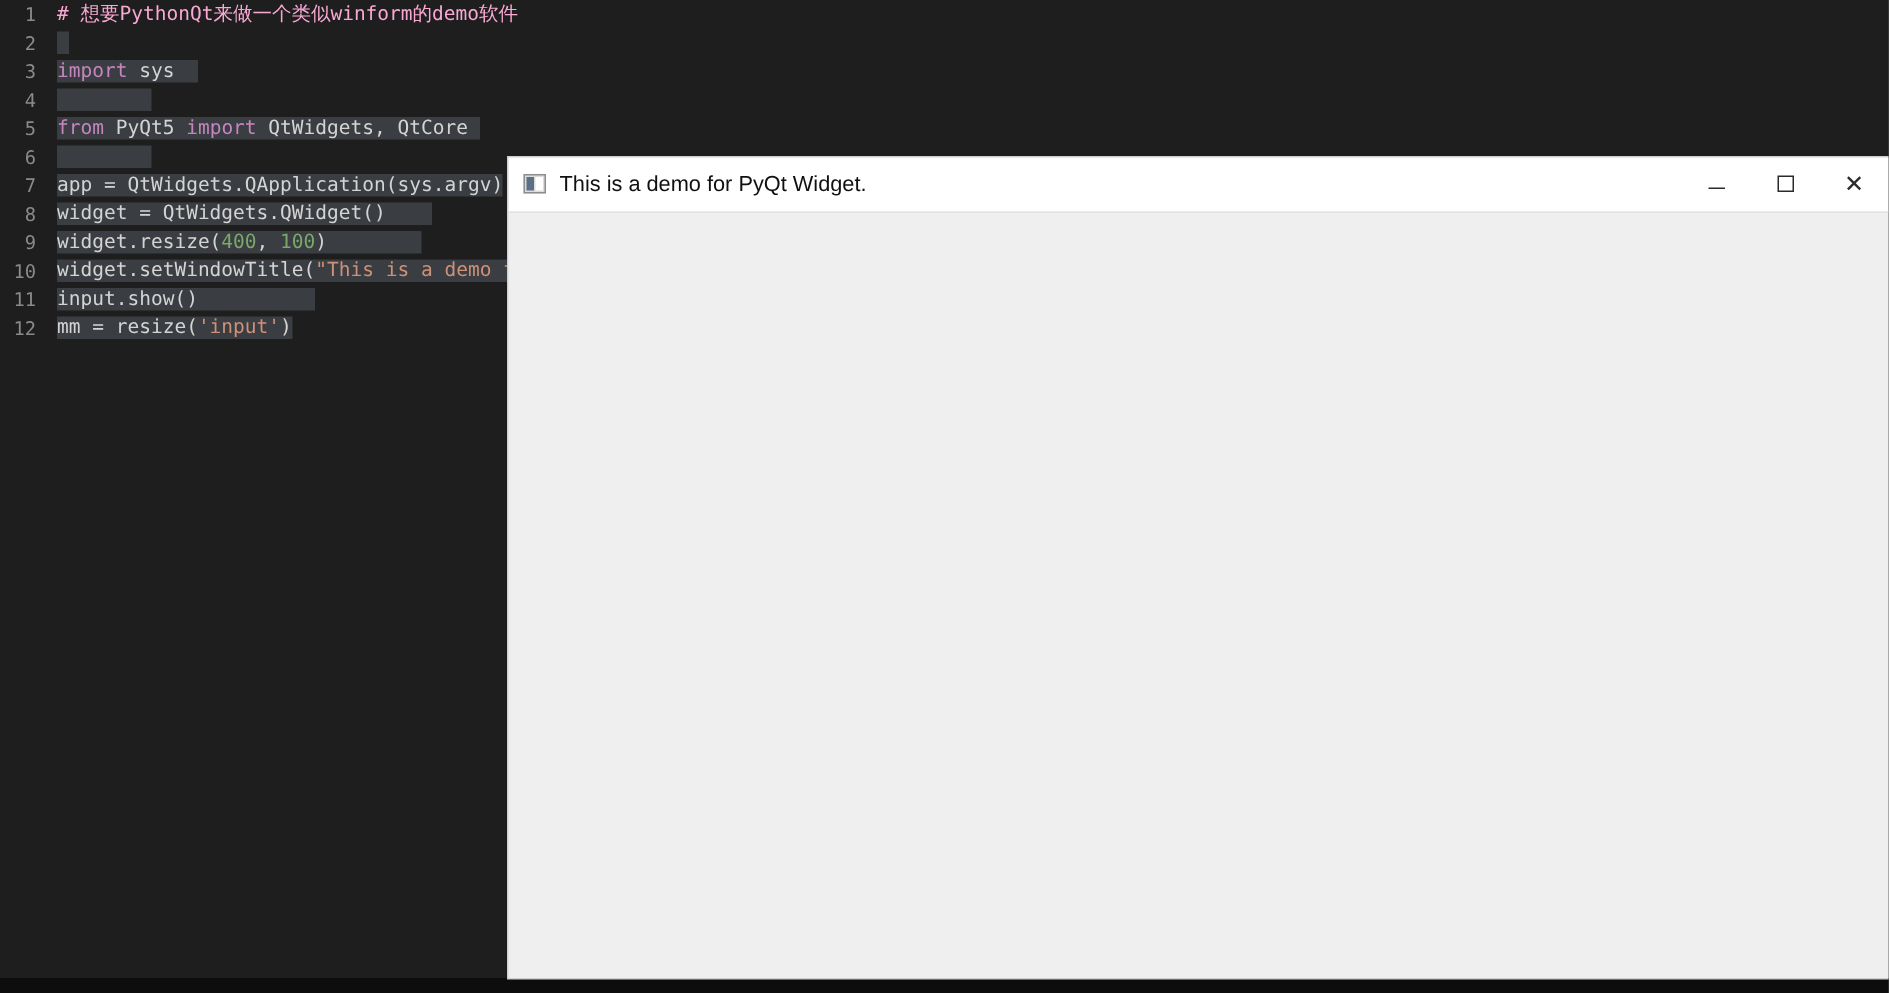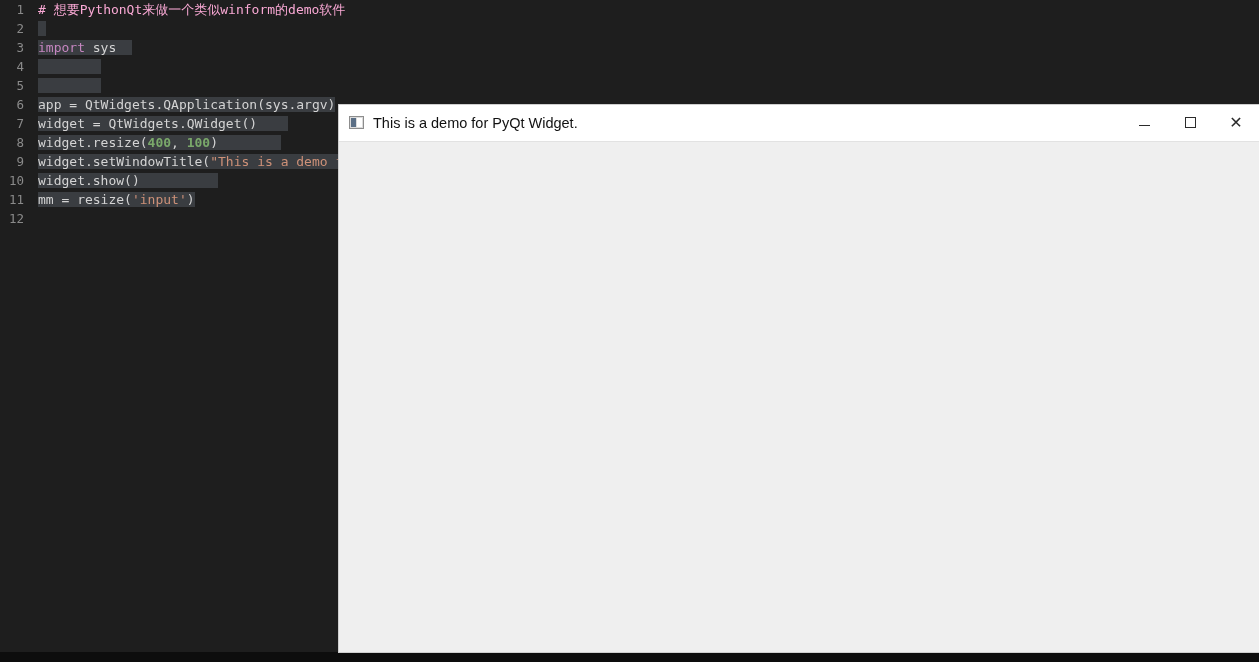--- a/index.html
+++ b/index.html
@@ -64,21 +64,21 @@
   }
   
   #lines .cl .sel {
     background: #3a3d41;
     margin-top: 48px;
   }
   
   .t-com  { color: #f9a8d4; }
   .t-kw   { color: #c586c0; }
   .t-id   { color: #d4d4d4; }
-  .t-num  { color: #7aa86a; font-weight: bold; }
+  .t-num  { color: #7aa86a; }
   .t-str  { color: #ce9178; }
   .t-op   { color: #d4d4d4; }
 
   
   #bottom-strip {
     position: absolute;
     left: 0;
     bottom: 0;
     width: 1259px;
     height: 10px;
@@ -211,32 +211,33 @@
     <div id="lines">
 
       <div class="cl"><span class="t-com"># 想要PythonQt来做一个类似winform的demo软件</span></div>
 
       <div class="cl"><span class="sel"> </span></div>
 
       <div class="cl"><span class="sel"><span class="t-kw">import</span><span class="t-op"> </span><span class="t-id">sys</span><span>  </span></span></div>
 
       <div class="cl"><span class="sel">        </span></div>
 
+      <div class="cl"><span class="sel"><span class="t-kw">from</span><span> </span><span class="t-id">PyQt5</span><span> </span><span class="t-kw">import</span><span> </span><span class="t-id">QtWidgets</span><span class="t-op">, </span><span class="t-id">QtCore</span><span> </span></span></div>
 
       <div class="cl"><span class="sel">        </span></div>
 
       <div class="cl"><span class="sel"><span class="t-id">app = QtWidgets.QApplication(sys.argv)</span></span></div>
 
       <div class="cl"><span class="sel"><span class="t-id">widget = QtWidgets.QWidget()</span><span>    </span></span></div>
 
       <div class="cl"><span class="sel"><span class="t-id">widget.resize(</span><span class="t-num">400</span><span class="t-op">, </span><span class="t-num">100</span><span class="t-op">)</span><span>        </span></span></div>
 
       <div class="cl"><span class="sel"><span class="t-id">widget.setWindowTitle(</span><span class="t-str">"This is a demo for PyQt Widget."</span><span class="t-op">)</span></span></div>
 
-      <div class="cl"><span class="sel"><span class="t-id">widget.show()</span><span>          </span></span></div>
+      <div class="cl"><span class="sel"><span class="t-id">input.show()</span><span>          </span></span></div>
 
       <div class="cl"><span class="sel"><span class="t-id">mm = resize(</span><span class="t-str">'input'</span><span class="t-op">)</span></span></div>
 
     </div>
   </div>
 </div>
 
 <div id="bottom-strip"></div>
 
 <div id="qt-window">

